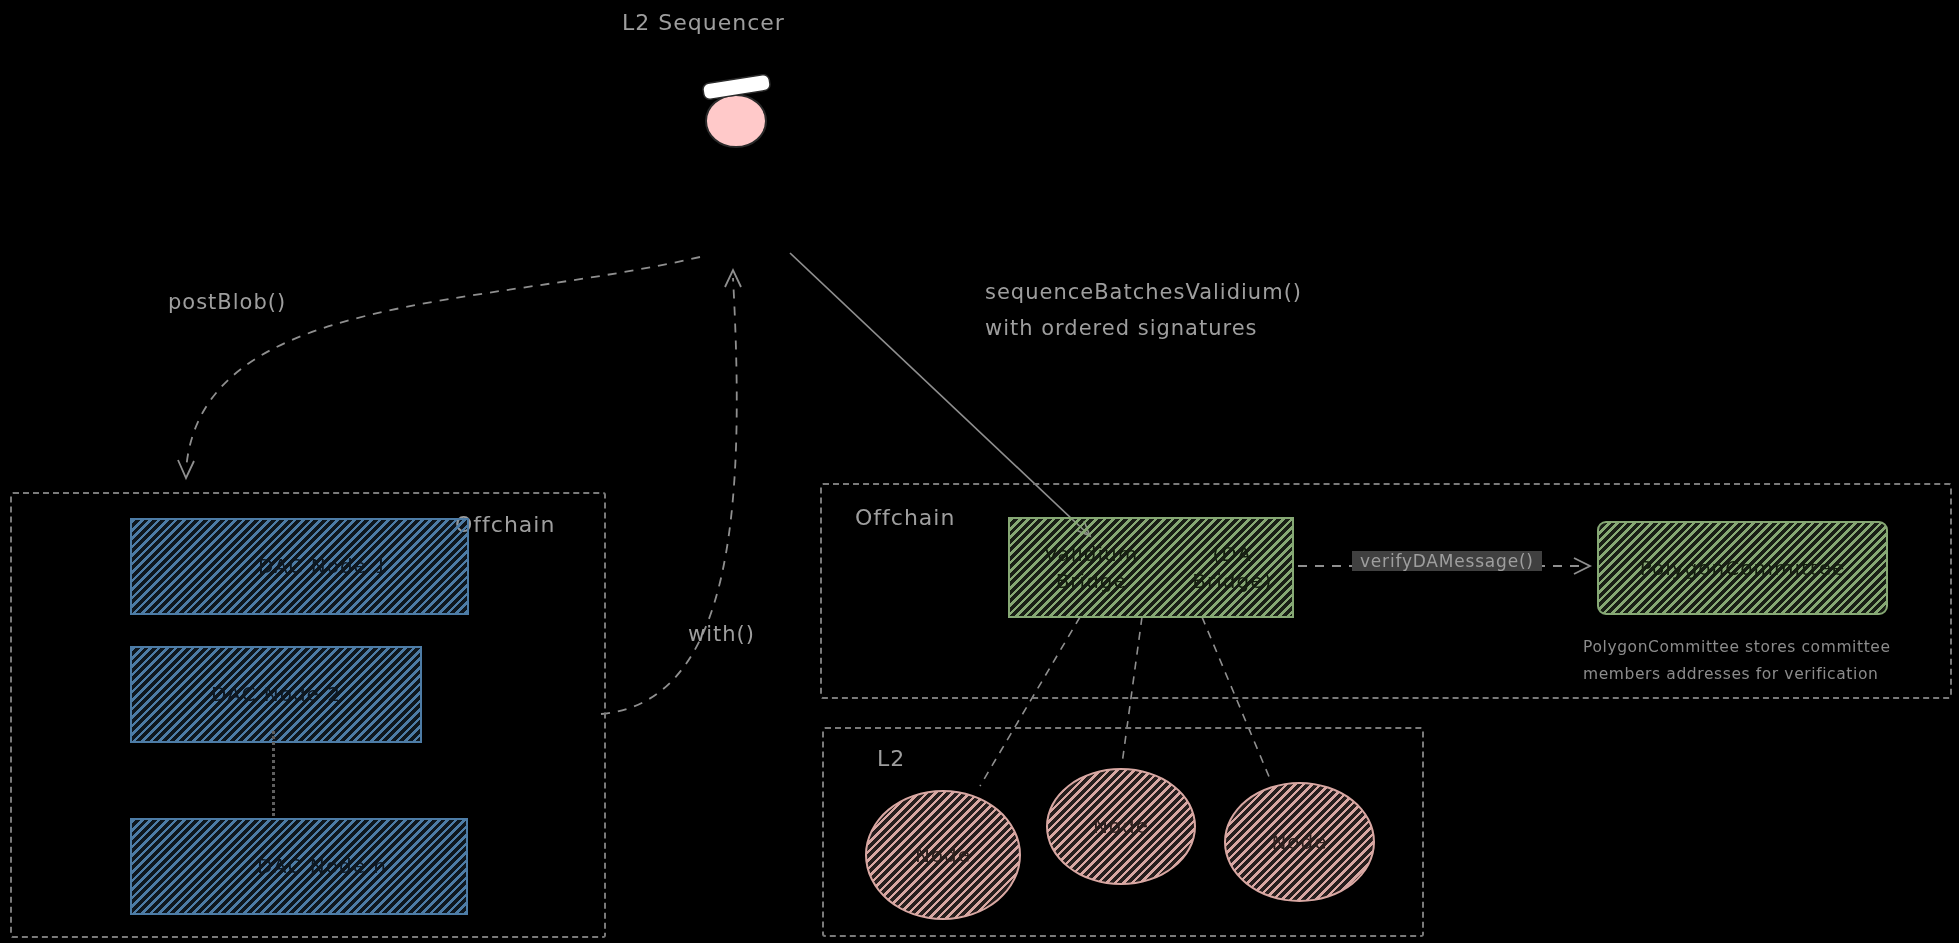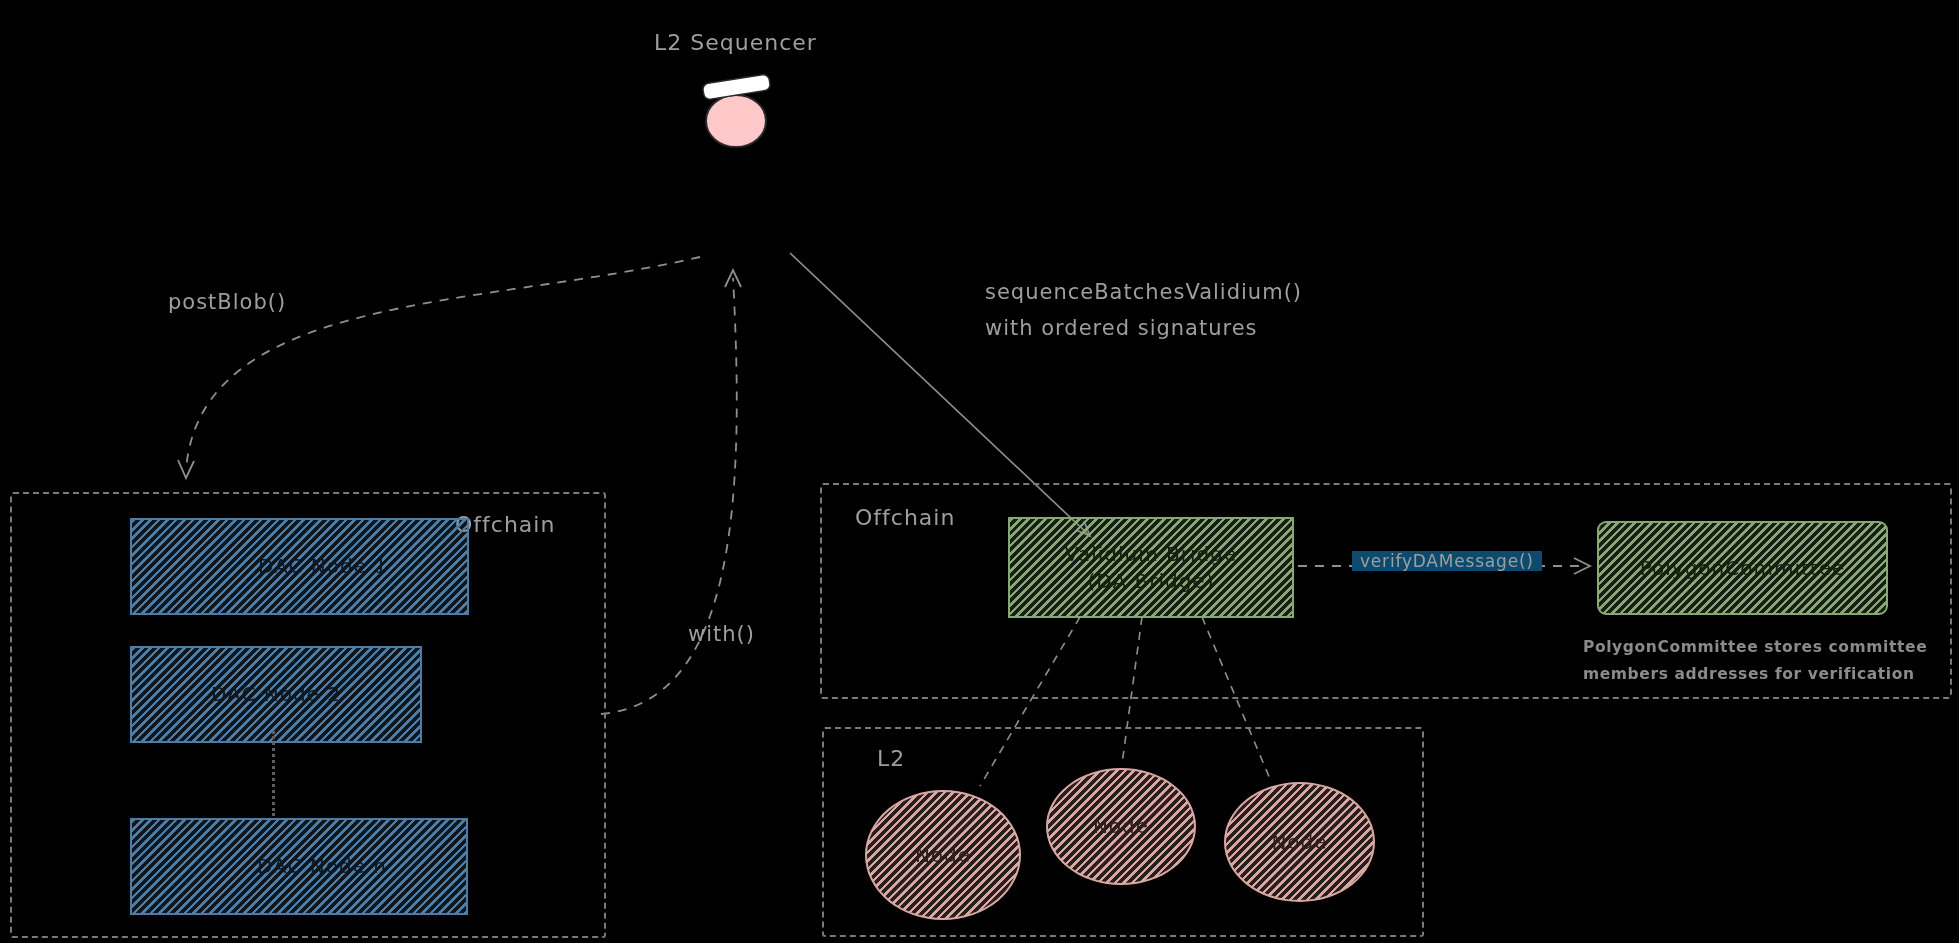--- a/index.html
+++ b/index.html
@@ -54,25 +54,24 @@
     position: absolute;
     border-left: 3px dotted #5f5f5f;
     width: 0;
   }
   .note-text {
     color: #8b8b8b;
     font-size: 15.5px;
     letter-spacing: 0.6px;
     line-height: 1.75;
     white-space: nowrap;
-    font-weight: bold;
   }
   .line-label {
     position: absolute;
-    background: #0c4a6e;
+    background: #404040;
     color: #9e9e9e;
     font-size: 17px;
     letter-spacing: 0.8px;
     padding: 0 8px;
     white-space: nowrap;
   }
   svg.overlay {
     position: absolute;
     left: 0; top: 0;
     width: 1959px; height: 943px;
@@ -111,41 +110,41 @@
       <path d="M 1142 617 L 1122 764"></path>
       <path d="M 1202 617 L 1270 779"></path>
     </g>
 
     <g>
       <ellipse cx="736" cy="121" rx="30" ry="26" fill="#ffc9c9" stroke="#2a2a2a" stroke-width="2"></ellipse>
       <rect x="703" y="79" width="67" height="16" rx="6" transform="rotate(-9 736 87)" fill="#ffffff" stroke="#2a2a2a" stroke-width="1.5"></rect>
     </g>
   </svg>
 
-  <div class="abs hand-label" style="left:654px; top:10px; font-size:22px;margin-top:20px;">L2 Sequencer</div>
+  <div class="abs hand-label" style="left:622px; top:10px; font-size:22px;">L2 Sequencer</div>
 
   <div class="abs hand-label" style="left:168px; top:290px;">postBlob()</div>
 
   <div class="abs hand-label" style="left:688px; top:622px;">with()</div>
 
   <div class="abs hand-label" style="left:985px; top:280px;">sequenceBatchesValidium()</div>
   <div class="abs hand-label" style="left:985px; top:316px;">with ordered signatures</div>
 
   <div class="group-box" style="left:10px; top:492px; width:592px; height:442px;"></div>
   <div class="abs hand-label" style="left:455px; top:512px; font-size:22px;">Offchain</div>
 
   <div class="shape-box hatch-blue" style="left:130px; top:518px; width:288px; height:93px;padding-left:47px;">DAC Node 1</div>
   <div class="shape-box hatch-blue" style="left:130px; top:635px; width:288px; height:93px;margin-top:11px;">DAC Node 2</div>
   <div class="dotted-connector" style="left:272px; top:731px; height:85px;"></div>
   <div class="shape-box hatch-blue" style="left:130px; top:818px; width:288px; height:93px;padding-left:46px;">DAC Node n</div>
 
   <div class="group-box" style="left:820px; top:483px; width:1128px; height:212px;"></div>
   <div class="abs hand-label" style="left:855px; top:505px; font-size:22px;">Offchain</div>
 
-  <div class="shape-box hatch-green" style="left:1008px; top:517px; width:282px; height:97px; flex-direction:column;">
+  <div class="shape-box hatch-green" style="left:1008px; top:517px; width:282px; height:97px; ">
     <span>Validium Bridge</span>
     <span>(DA Bridge)</span>
   </div>
 
   <div class="line-label" style="left:1352px; top:551px;">verifyDAMessage()</div>
 
   <div class="shape-box hatch-green" style="left:1597px; top:521px; width:287px; height:90px;border-radius:9px;">PolygonCommittee</div>
 
   <div class="abs note-text" style="left:1583px; top:634px;">
     <span style="display:block;">PolygonCommittee stores committee</span>

